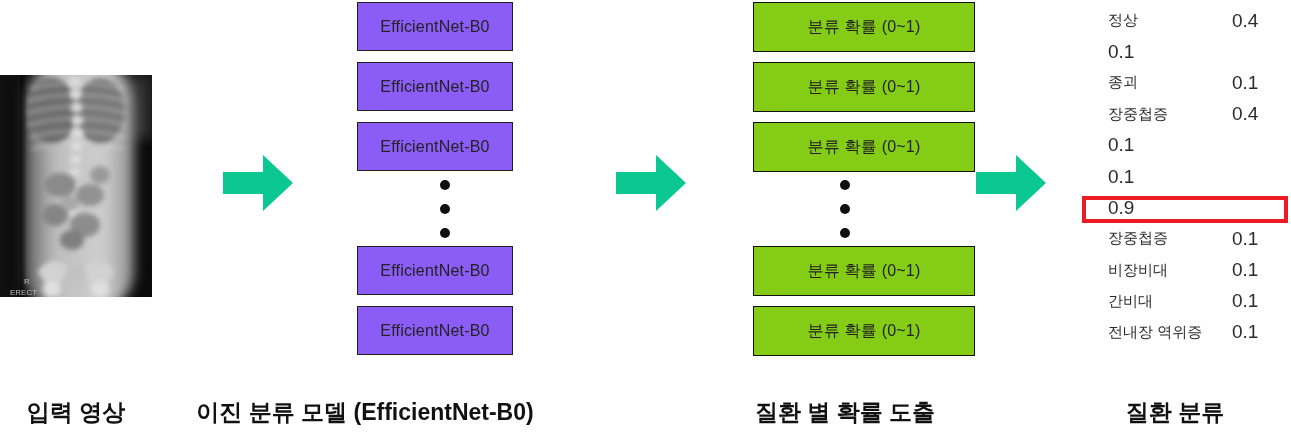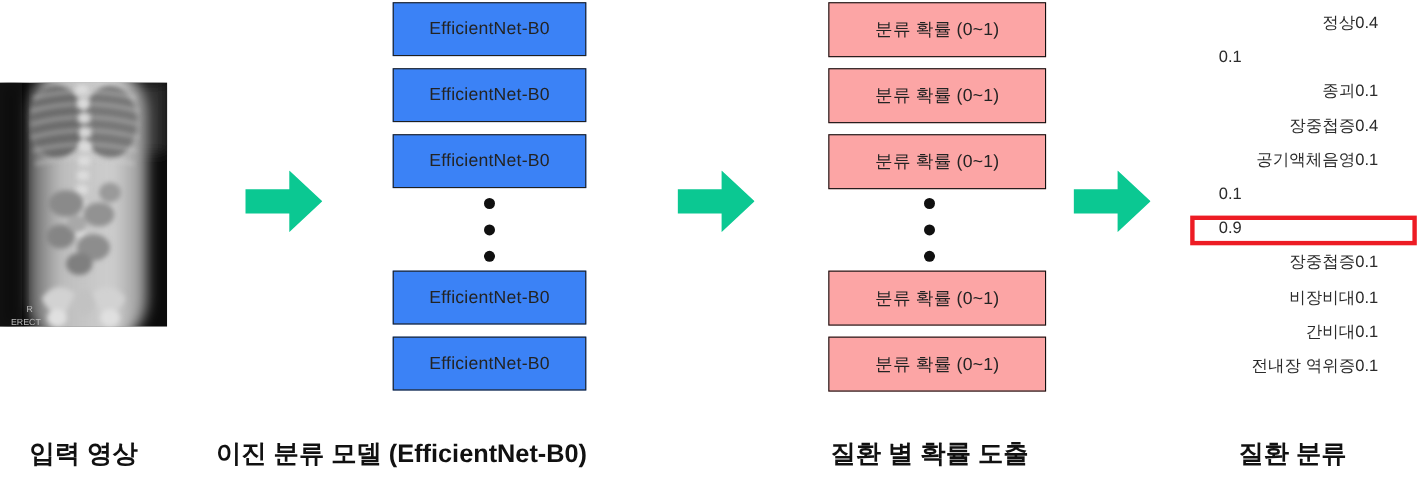--- a/index.html
+++ b/index.html
@@ -5,32 +5,32 @@
   html,body{margin:0;padding:0;background:#ffffff;}
   .canvas{
     position:relative;width:1291px;height:440px;background:#ffffff;
     font-family:"Liberation Sans","DejaVu Sans",sans-serif;overflow:hidden;
   }
   .xray{position:absolute;left:0;top:75px;width:152px;height:222px;}
   .box{
     position:absolute;display:flex;align-items:center;justify-content:center;
     box-sizing:border-box;font-size:16px;color:#232323;letter-spacing:.2px;white-space:nowrap;
   }
-  .box.green{left:357px;width:176px;height:49px;background:#3b82f6;border:1.5px solid #1f1f1f;}
-  .box.blue{left:753px;width:198px;height:50px;background:#fca5a5;border:1.5px solid #101010;}
+  .box.green{left:357px;width:156px;height:49px;background:#8b5cf6;border:1.5px solid #1f1f1f;}
+  .box.blue{left:753px;width:222px;height:50px;background:#84cc16;border:1.5px solid #101010;}
   .dot{position:absolute;width:10px;height:10px;border-radius:50%;background:#101010;}
   .arrow{position:absolute;width:70px;height:56px;}
   .caption{
     position:absolute;top:399px;height:26px;display:flex;align-items:center;justify-content:center;
     transform:translateX(-50%);font-size:23px;font-weight:600;color:#111;white-space:nowrap;
   }
   .disease-list{position:absolute;left:1108px;top:5px;}
-  .disease-row{display:flex;align-items:center;height:31.2px;width:170px;text-align:right;}
+  .disease-row{display:flex;align-items:center;height:31.2px;width:170px;}
   .disease-name{width:124px;font-size:15px;color:#2b2b2b;white-space:nowrap;}
-  .disease-value{font-size:15px;color:#2b2b2b;}
+  .disease-value{font-size:19px;color:#2b2b2b;}
   .highlight-box{
     position:absolute;left:1082px;top:196px;width:206px;height:27px;
     border:4px solid #ed1c24;box-sizing:border-box;background:transparent;
   }
 </style>
 </head>
 <body>
 
 <div class="canvas">
 
@@ -136,21 +136,20 @@
     </div>
     <div class="disease-row">
       <span class="disease-name">종괴</span>
       <span class="disease-value">0.1</span>
     </div>
     <div class="disease-row">
       <span class="disease-name">장중첩증</span>
       <span class="disease-value">0.4</span>
     </div>
     <div class="disease-row">
-      <span class="disease-name">공기액체음영</span>
       <span class="disease-value">0.1</span>
     </div>
     <div class="disease-row">
       <span class="disease-value">0.1</span>
     </div>
     <div class="disease-row">
       <span class="disease-value">0.9</span>
     </div>
     <div class="disease-row">
       <span class="disease-name">장중첩증</span>

